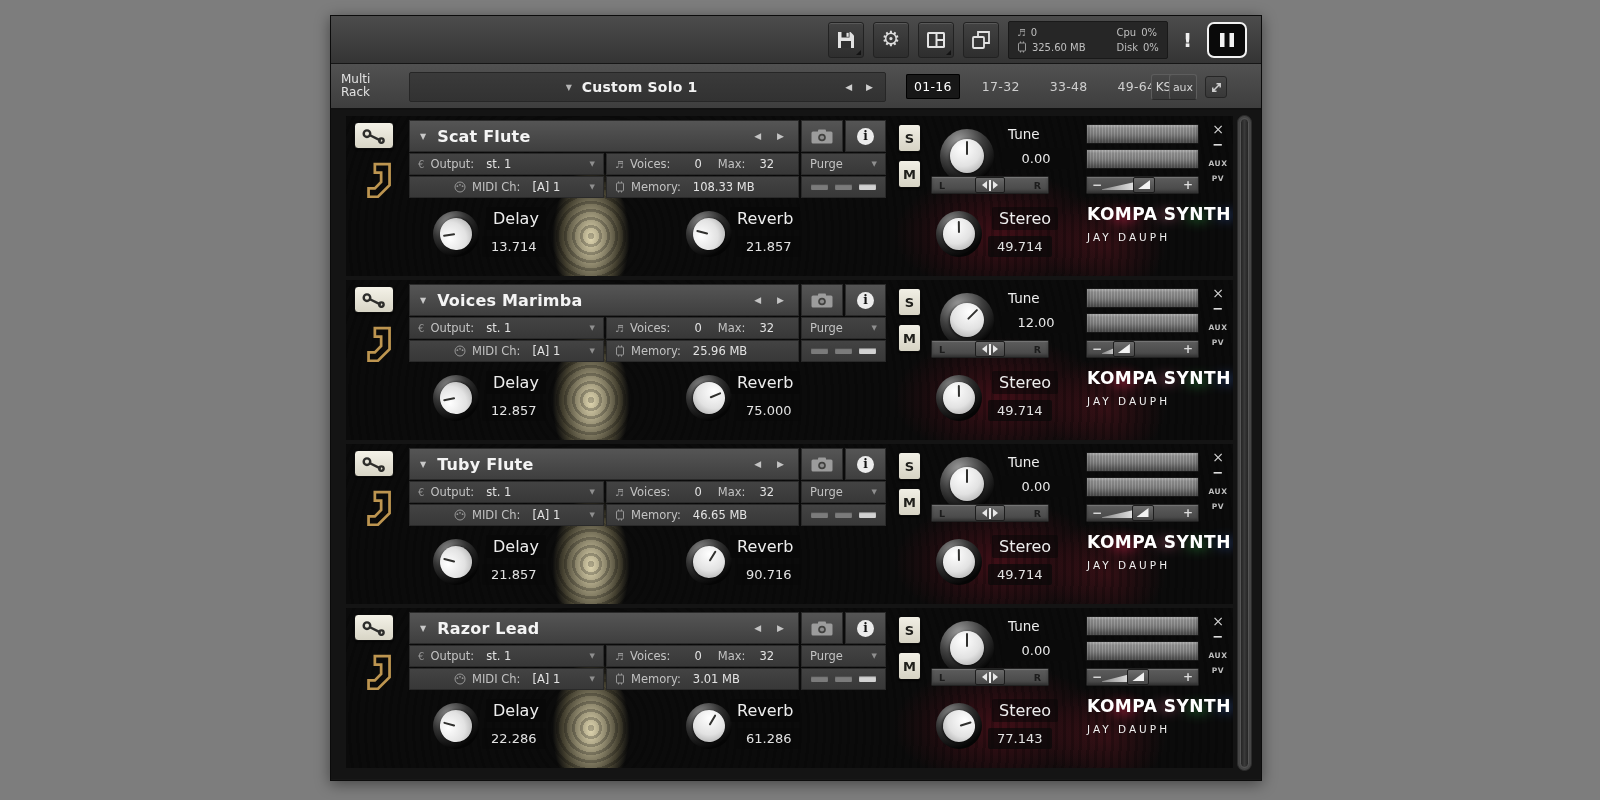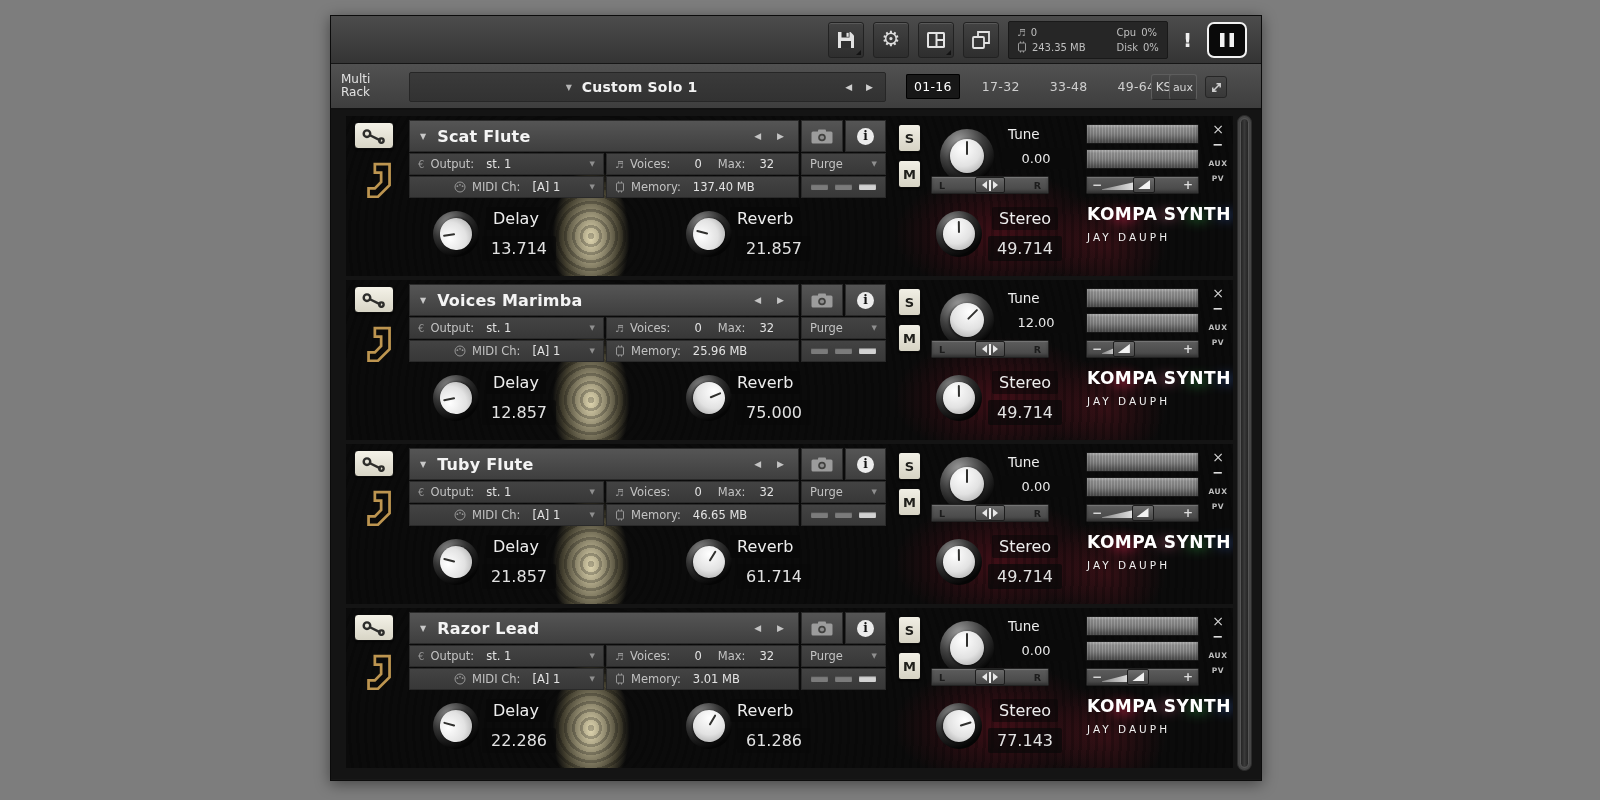--- a/index.html
+++ b/index.html
@@ -201,21 +201,21 @@
   .mc-x { color:#d2d2d2; font-size:14px; line-height:16px; cursor:pointer; }
   .mc-min { color:#e6e6e6; font-size:13px; font-weight:bold; line-height:16px; cursor:pointer; }
   .mc-tag { color:#bdbdbd; font-size:7.5px; font-weight:bold; letter-spacing:.5px; margin-top:6px; text-transform:uppercase; cursor:pointer; }
   
   .fx-label {
     position:absolute; background:rgba(8,8,8,.55); border-radius:2px; padding:2px 7px;
     color:#ededed; font-size:16px;
   }
   .fx-value {
     position:absolute; background:rgba(8,8,8,.7); border-radius:2px; padding:3px 9px;
-    color:#e2e2e2; font-size:16px;
+    color:#e2e2e2; font-size:13px;
   }
   .delay-knob  { left:87px;  top:95px; }
   .delay-label { left:140px; top:91px; }
   .delay-value { left:136px; top:120px; }
   .reverb-knob  { left:340px; top:95px; }
   .reverb-label { left:384px; top:91px; }
   .reverb-value { left:391px; top:120px; }
   .stereo-knob  { left:590px; top:95px; }
   .stereo-label { left:646px; top:91px; }
   .stereo-value { left:642px; top:120px; }
@@ -283,21 +283,21 @@
       </span>
       <span class="cellrow">
         <span>Cpu</span>
         <span>0%</span>
       </span>
       <span class="cellrow">
         <svg class="micon" width="10" height="12" viewBox="0 0 10 12" stroke="#9a9a9a" fill="none">
           <rect x="1.5" y="2" width="7" height="8" rx="1"></rect>
           <path d="M3.5 2 V.5 M6.5 2 V.5 M3.5 10 v1.5 M6.5 10 v1.5"></path>
         </svg>
-        <span>243.35 MB</span>
+        <span>325.60 MB</span>
       </span>
       <span class="cellrow">
         <span>Disk</span>
         <span>0%</span>
       </span>
     </div>
     <span class="panic">!</span>
     <div class="ni-logo">
       <svg width="22" height="20" viewBox="0 0 22 20">
         <path d="M4 17 V3 h4.5 v7 h5 V3 H18 v14 h-4.5 v-7 h-5 v7 Z" fill="#f2f2f2"></path>
@@ -406,21 +406,21 @@
       <span class="val">[A] 1</span>
       <span class="dd">▼</span>
     </div>
 
     <div class="cell c-memory">
       <svg class="mini-ic" width="10" height="12" viewBox="0 0 10 12" stroke="#969696" fill="none">
         <rect x="1.5" y="2" width="7" height="8" rx="1"></rect>
         <path d="M3.5 2 V.5 M6.5 2 V.5 M3.5 10 v1.5 M6.5 10 v1.5"></path>
       </svg>
       <span class="lab">Memory:</span>
-      <span class="val">137.40 MB</span>
+      <span class="val">108.33 MB</span>
     </div>
 
     <div class="cell c-leds">
       <span class="led"></span>
       <span class="led"></span>
       <span class="led bright"></span>
     </div>
 
     <div class="sm-btn solo">S</div>
     <div class="sm-btn mute">M</div>
@@ -793,21 +793,21 @@
     </div>
     <span class="fx-label delay-label">Delay</span>
     <span class="fx-value delay-value">21.857</span>
 
     <div class="knob sm reverb-knob">
       <div class="cap" style="transform: rotate(31.6278deg);">
               <div class="ptr"></div>
             </div>
     </div>
     <span class="fx-label reverb-label">Reverb</span>
-    <span class="fx-value reverb-value">61.714</span>
+    <span class="fx-value reverb-value">90.716</span>
 
     <div class="knob sm stereo-knob">
       <div class="cap" style="transform: rotate(-0.7722deg);">
               <div class="ptr"></div>
             </div>
     </div>
     <span class="fx-label stereo-label">Stereo</span>
     <span class="fx-value stereo-value">49.714</span>
 
     <div class="brand">

